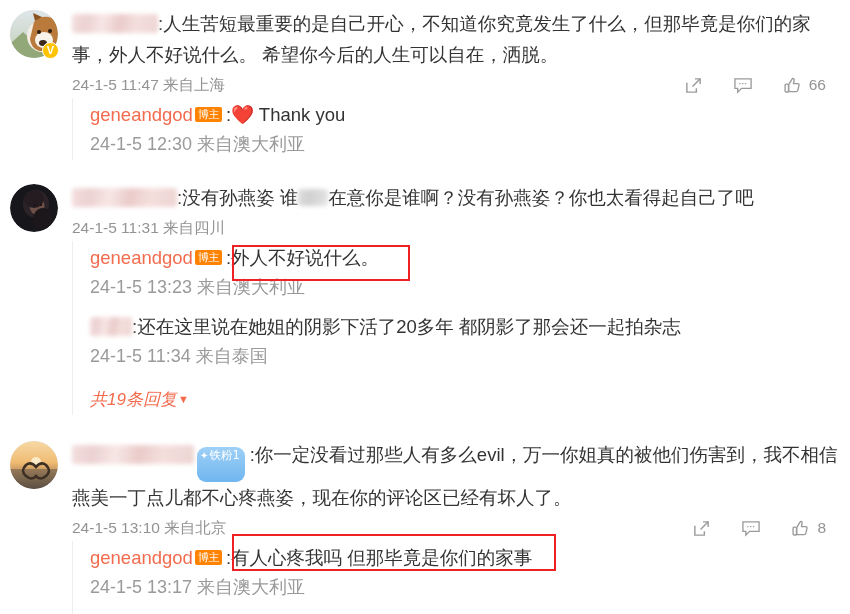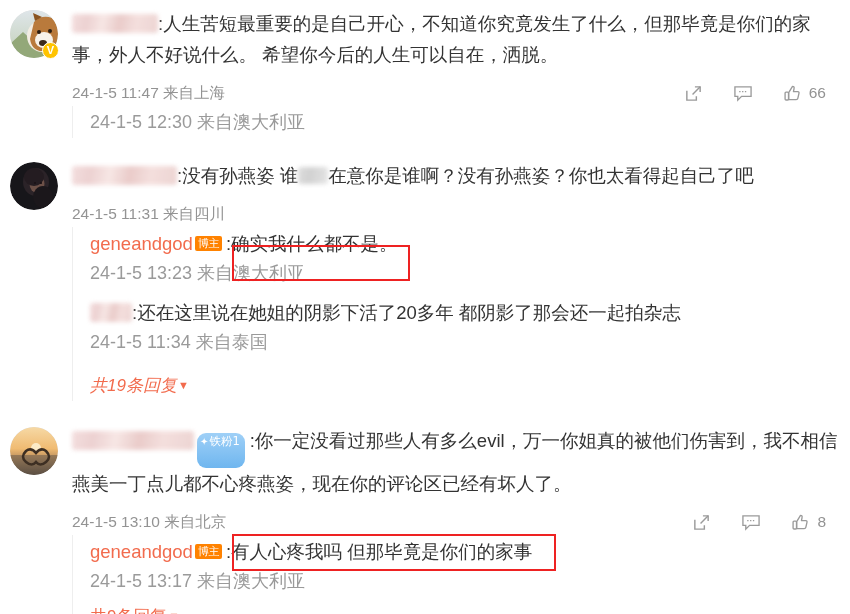--- a/index.html
+++ b/index.html
@@ -116,21 +116,21 @@
     margin: 0 5px 0 3px;
     font-family: "DejaVu Sans", sans-serif;
     white-space: nowrap;
   }
   .fan-badge .fan-ic { font-size: 10px; margin-right: 1px; }
 
   .meta-row {
     display: flex;
     align-items: center;
     justify-content: space-between;
-    margin-top: 10px;
+    margin-top: 2px;
     padding-right: 12px;
   }
 
   .meta-time {
     font-size: 15.5px;
     color: #939393;
     line-height: 26px;
     white-space: nowrap;
   }
 
@@ -256,20 +256,21 @@
               </svg>
               <span>66</span>
             </span>
           </div>
         </div>
       </div>
     </div>
 
     <div class="replies">
       <div class="reply">
+        <div class="rtext"><span class="uname-blogger">geneandgod</span><span class="blogger-badge">博主</span><span>:❤️ Thank you</span></div>
         <div class="rtime">24-1-5 12:30 来自澳大利亚</div>
       </div>
     </div>
   </div>
 
   <div class="comment-block" style="margin-top:14px;">
     <div class="comment-main">
       <div class="avatar-wrap">
         <span class="avatar">
           <svg viewBox="0 0 48 48" aria-hidden="true">
@@ -295,21 +296,21 @@
       <div class="comment-body">
         <div class="ctext"><span class="nick-blur w2"></span><span>:没有孙燕姿 谁</span><span class="nick-blur inline-word"></span><span>在意你是谁啊？没有孙燕姿？你也太看得起自己了吧</span></div>
         <div class="meta-row">
           <div class="meta-time">24-1-5 11:31 来自四川</div>
         </div>
       </div>
     </div>
 
     <div class="replies">
       <div class="reply">
-        <div class="rtext"><span class="uname-blogger">geneandgod</span><span class="blogger-badge">博主</span><span>:确实我什么都不是。</span></div>
+        <div class="rtext"><span class="uname-blogger">geneandgod</span><span class="blogger-badge">博主</span><span>:外人不好说什么。</span></div>
         <div class="rtime">24-1-5 13:23 来自澳大利亚</div>
       </div>
       <div class="reply" style="margin-top:9px;">
         <div class="rtext"><span class="nick-blur w3"></span><span>:还在这里说在她姐的阴影下活了20多年 都阴影了那会还一起拍杂志</span></div>
         <div class="rtime">24-1-5 11:34 来自泰国</div>
       </div>
       <div style="margin-top:12px;font-style:italic;">
         <span class="more-replies"><span>共19条回复</span><span class="caret">▼</span></span>
       </div>
     </div>

